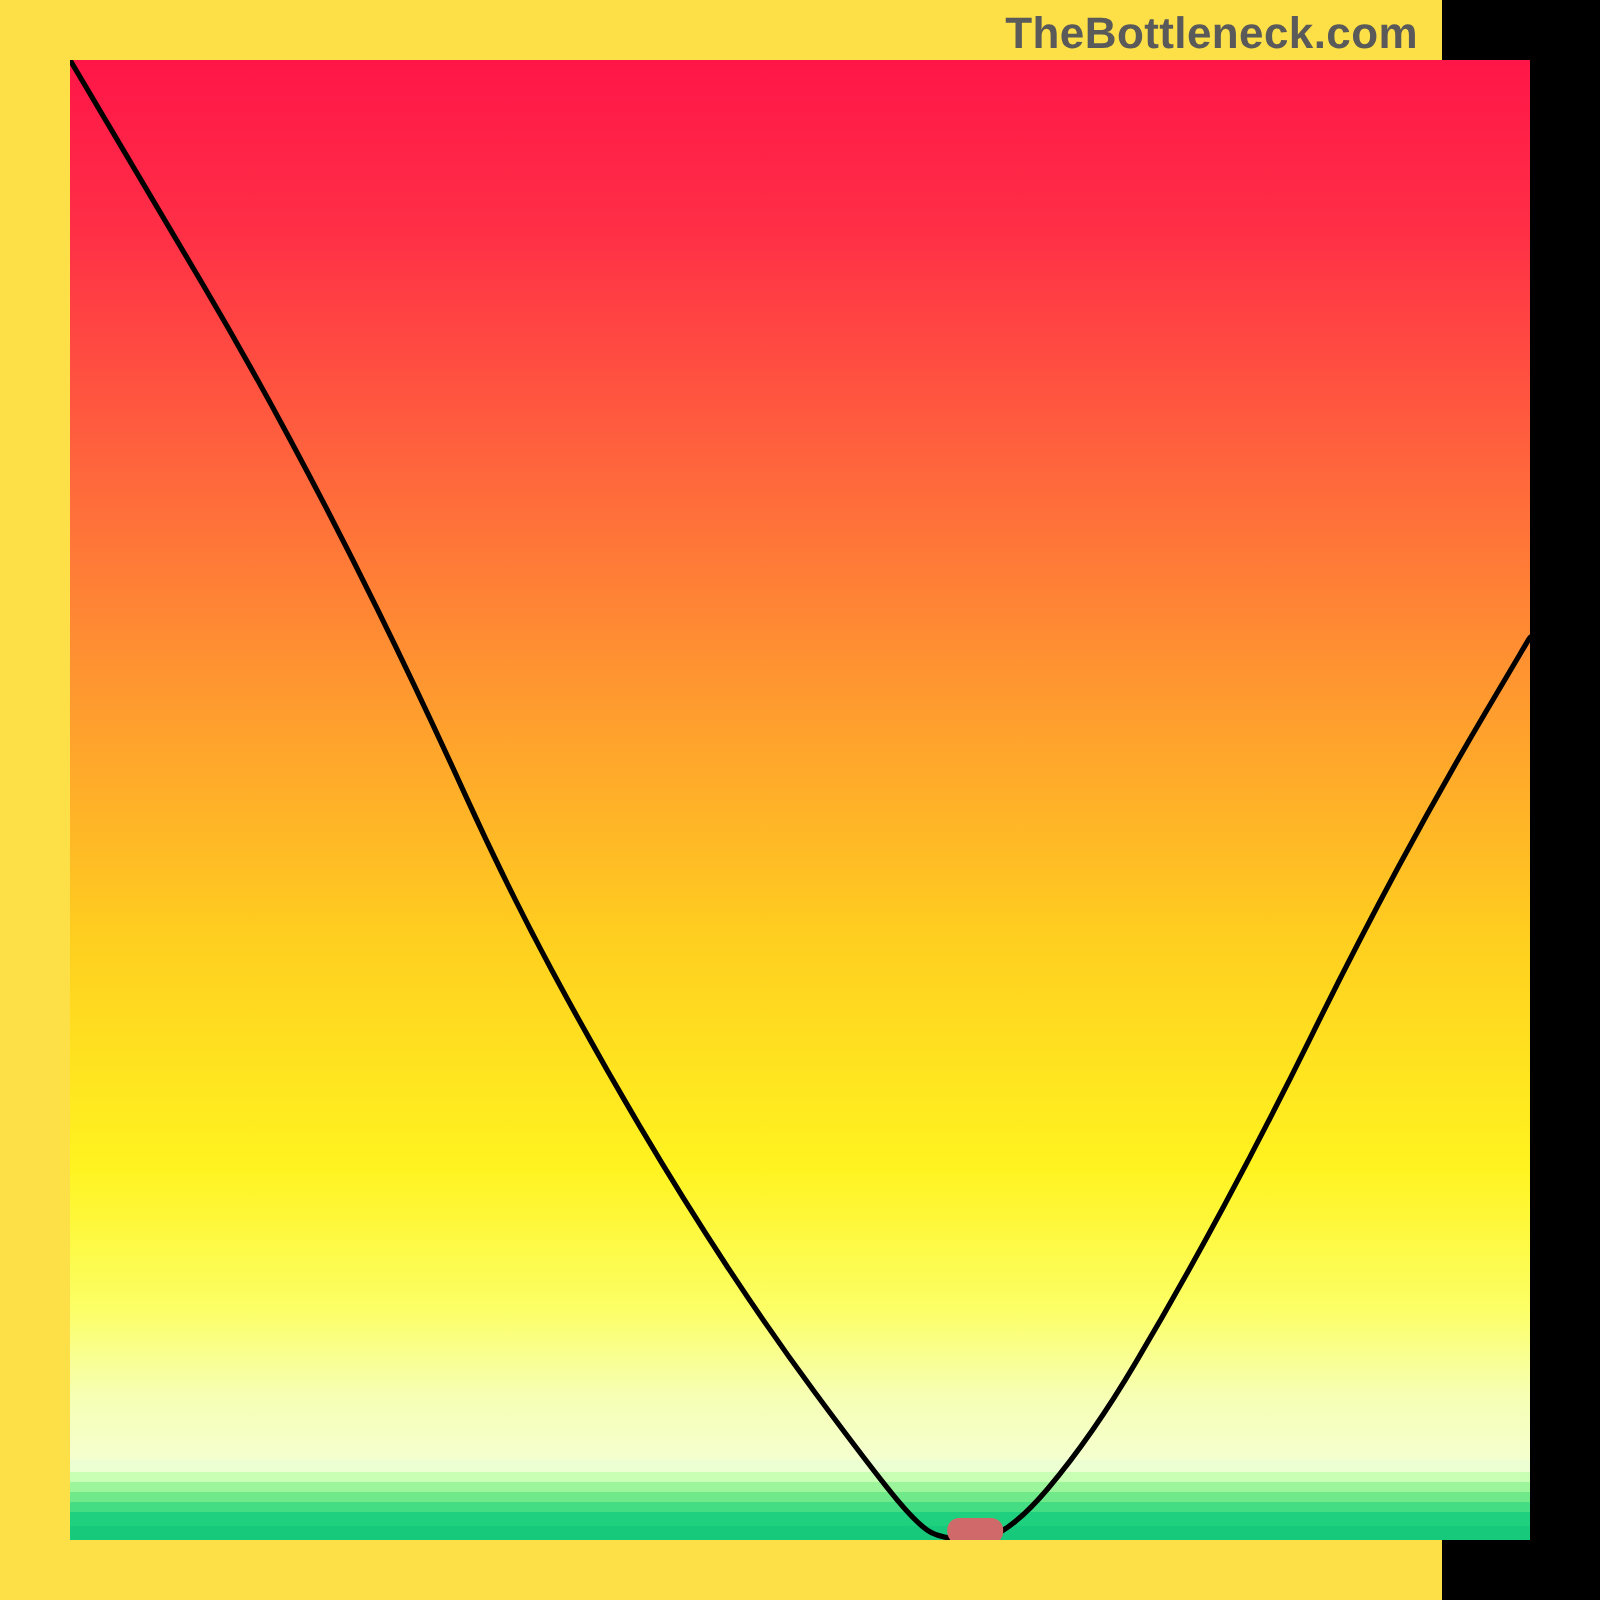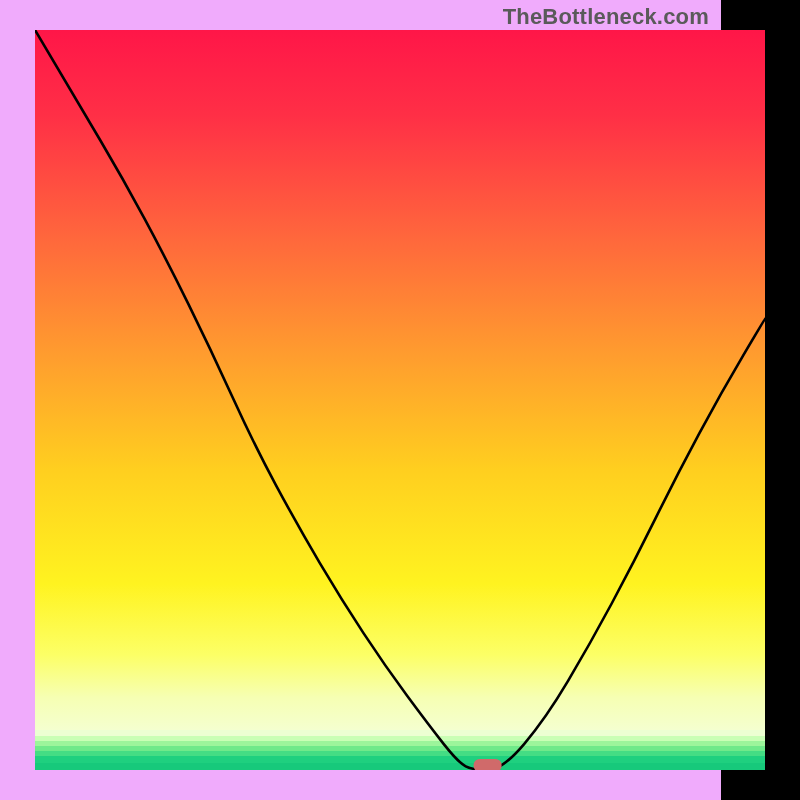--- a/index.html
+++ b/index.html
@@ -6,21 +6,21 @@
     margin: 0;
     padding: 0;
     width: 800px;
     height: 800px;
     background: #000;
     overflow: hidden;
   }
   .outer {
     width: 721px;
     height: 800px;
-    background: #f0abfc;
+    background: #fde047;
     position: relative;
   }
   .watermark {
     position: absolute;
     top: 4px;
     right: 12px;
     color: #5a5a5a;
     font-family: Arial, Helvetica, sans-serif;
     font-size: 22px;
     font-weight: 600;

